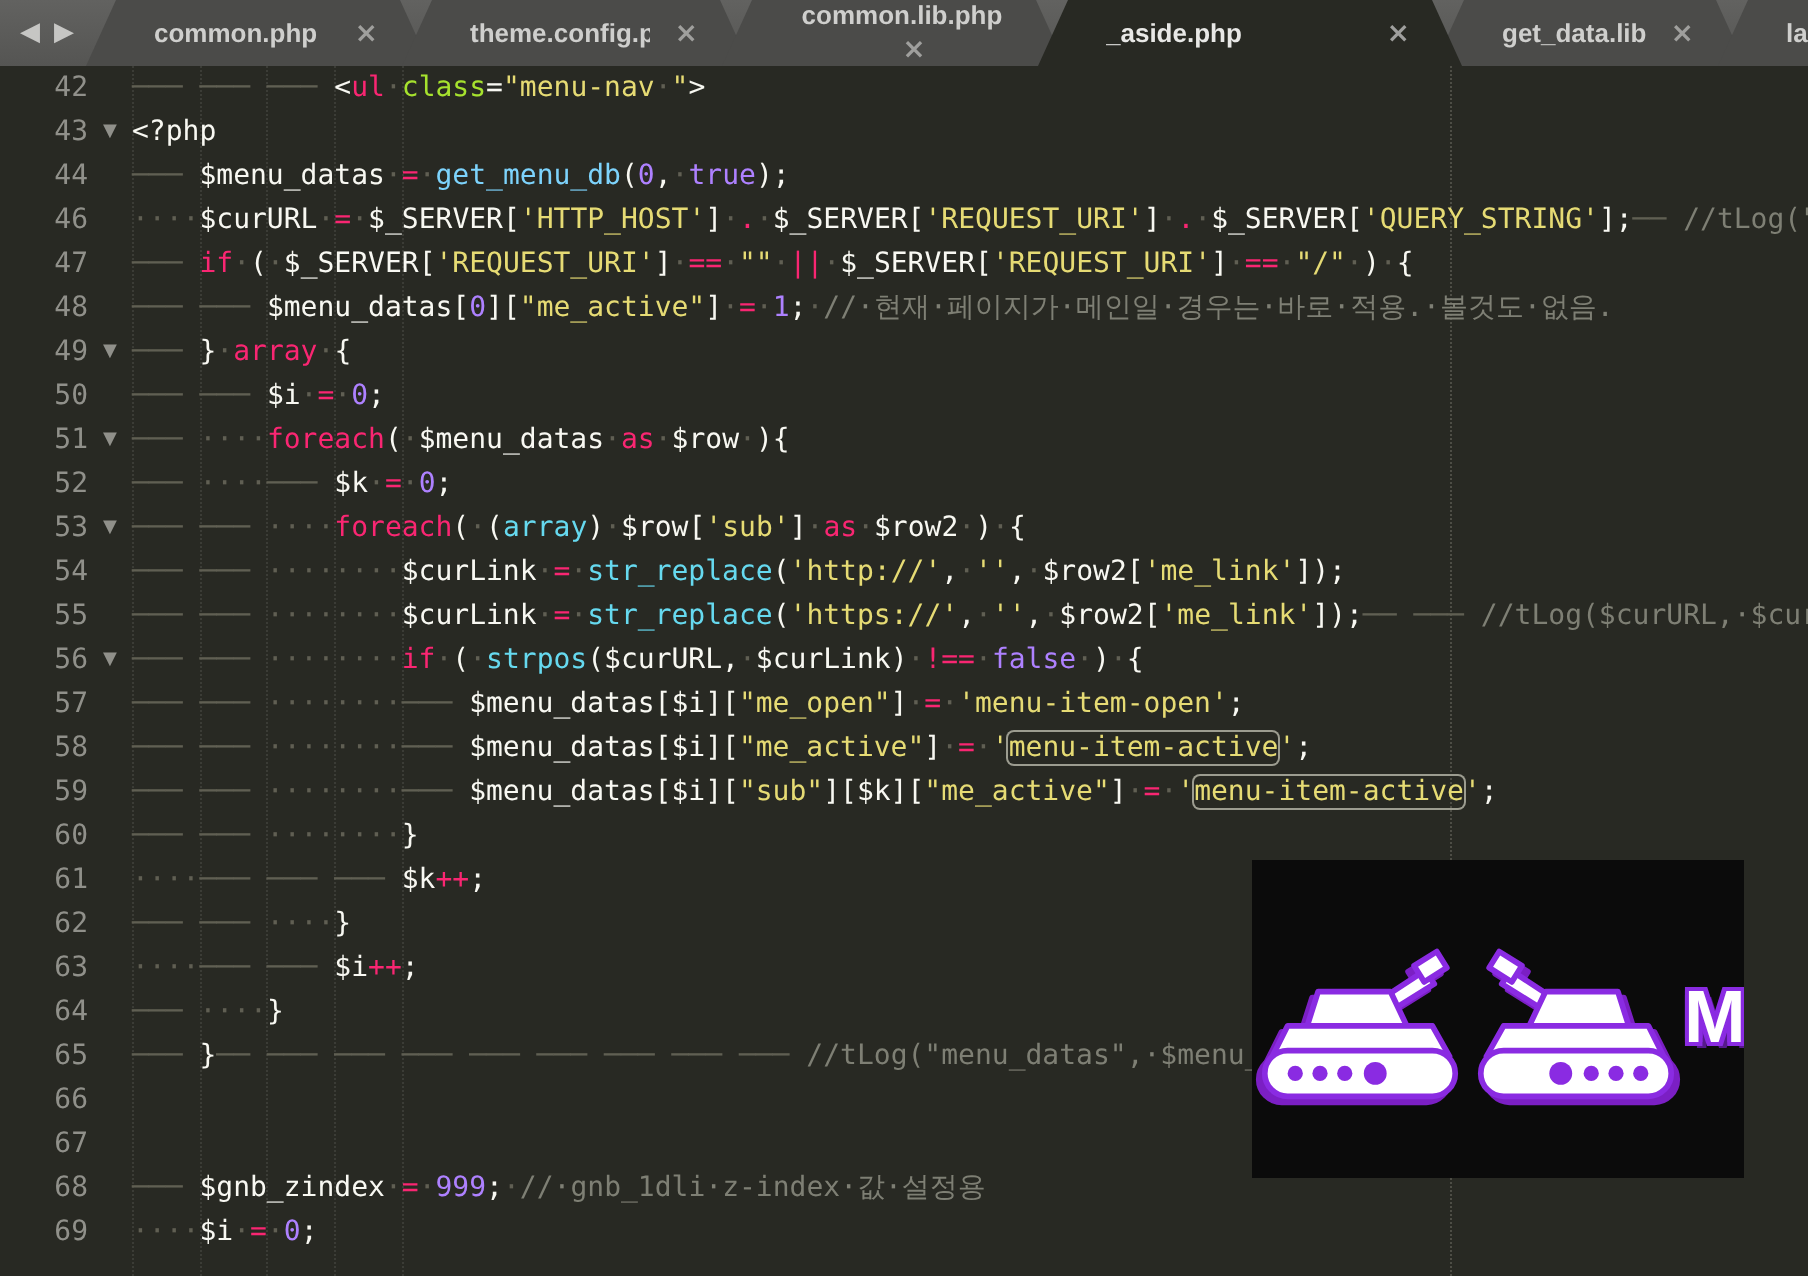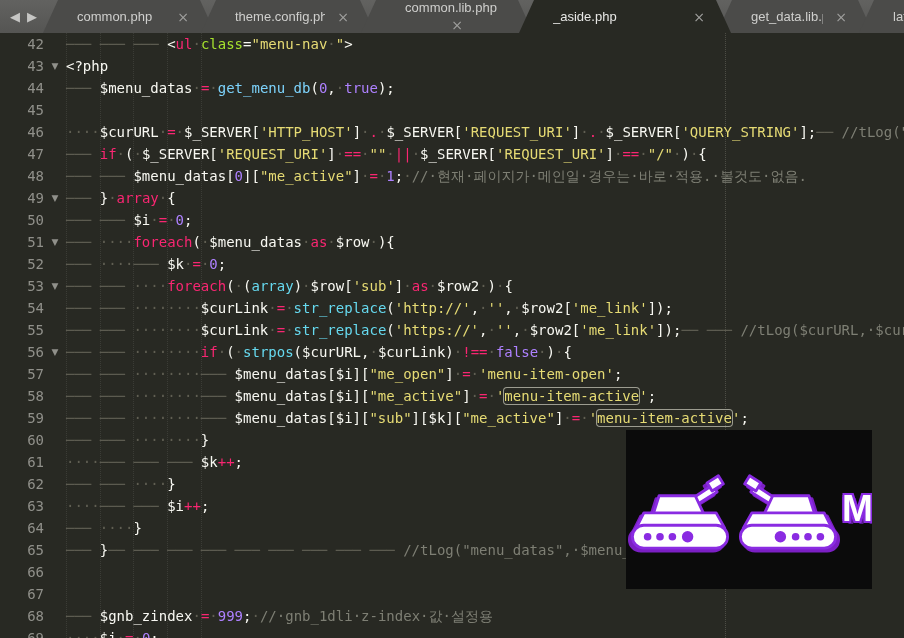--- a/index.html
+++ b/index.html
@@ -4,21 +4,21 @@
 <style>
   html,body{margin:0;padding:0;}
   body{width:904px;height:638px;overflow:hidden;background:#282923;position:relative;
        font-family:"Liberation Sans",sans-serif;-webkit-font-smoothing:antialiased;}
 
   
   .tabbar{position:absolute;top:0;left:0;right:0;height:33px;
           background:linear-gradient(#626260,#555553);display:flex;align-items:stretch;z-index:4;}
   .navs{display:flex;align-items:center;gap:7px;padding:0 6px 0 10px;flex:none;}
   .nav-btn{color:#c6c6c4;font-size:13px;line-height:1;font-family:"DejaVu Sans",sans-serif;cursor:default;}
-  .tab-strip{display:flex;align-items:stretch;flex:1;min-width:0;height:33px;}
+  .tab-strip{display:flex;align-items:stretch;flex:1;min-width:0;height:33px;font-weight:bold;}
   .tab{position:relative;height:33px;box-sizing:border-box;display:flex;align-items:center;
        justify-content:space-between;flex:none;
        clip-path:polygon(15px 0,calc(100% - 15px) 0,100% 100%,0 100%);
        background:#4b4b49;color:#cfcfcd;font-size:13px;margin-right:-14px;
        padding:0 26px 0 34px;white-space:nowrap;}
   .tab:nth-child(1){width:172px;}
   .tab:nth-child(2){width:174px;}
   .tab:nth-child(3){width:172px;flex-direction:column;}
   .tab:nth-child(4){width:212px;}
   .tab:nth-child(5){width:156px;}
@@ -108,21 +108,20 @@
   <div class="guide g1"></div>
   <div class="guide g2"></div>
   <div class="guide g3"></div>
   <div class="guide g4"></div>
   <div class="guide g5"></div>
   <div class="ruler"></div>
   <div class="code-area">
       <div class="cl"><span class="ln">42</span><span class="fa"></span><span class="ct"><span class="t-ws">─── ─── ─── </span><span class="t-pl">&lt;</span><span class="t-tag">ul</span><span class="t-ws">·</span><span class="t-attr">class</span><span class="t-pl">=</span><span class="t-str">"menu-nav</span><span class="t-ws">·</span><span class="t-str">"</span><span class="t-pl">&gt;</span></span></div>
       <div class="cl"><span class="ln">43</span><span class="fa">▼</span><span class="ct"><span class="t-pl">&lt;?php</span></span></div>
       <div class="cl"><span class="ln">44</span><span class="fa"></span><span class="ct"><span class="t-ws">─── </span><span class="t-pl">$menu_datas</span><span class="t-ws">·</span><span class="t-kw">=</span><span class="t-ws">·</span><span class="t-fn">get_menu_db</span><span class="t-pl">(</span><span class="t-num">0</span><span class="t-pl">,</span><span class="t-ws">·</span><span class="t-num">true</span><span class="t-pl">);</span></span></div>
-      <div class="cl"><span class="ln">45</span><span class="fa"></span><span class="ct"></span></div>
       <div class="cl"><span class="ln">46</span><span class="fa"></span><span class="ct"><span class="t-ws">····</span><span class="t-pl">$curURL</span><span class="t-ws">·</span><span class="t-kw">=</span><span class="t-ws">·</span><span class="t-pl">$_SERVER[</span><span class="t-str">'HTTP_HOST'</span><span class="t-pl">]</span><span class="t-ws">·</span><span class="t-kw">.</span><span class="t-ws">·</span><span class="t-pl">$_SERVER[</span><span class="t-str">'REQUEST_URI'</span><span class="t-pl">]</span><span class="t-ws">·</span><span class="t-kw">.</span><span class="t-ws">·</span><span class="t-pl">$_SERVER[</span><span class="t-str">'QUERY_STRING'</span><span class="t-pl">];</span><span class="t-ws">── </span><span class="t-cm">//tLog("_S</span></span></div>
       <div class="cl"><span class="ln">47</span><span class="fa"></span><span class="ct"><span class="t-ws">─── </span><span class="t-kw">if</span><span class="t-ws">·</span><span class="t-pl">(</span><span class="t-ws">·</span><span class="t-pl">$_SERVER[</span><span class="t-str">'REQUEST_URI'</span><span class="t-pl">]</span><span class="t-ws">·</span><span class="t-kw">==</span><span class="t-ws">·</span><span class="t-str">""</span><span class="t-ws">·</span><span class="t-kw">||</span><span class="t-ws">·</span><span class="t-pl">$_SERVER[</span><span class="t-str">'REQUEST_URI'</span><span class="t-pl">]</span><span class="t-ws">·</span><span class="t-kw">==</span><span class="t-ws">·</span><span class="t-str">"/"</span><span class="t-ws">·</span><span class="t-pl">)</span><span class="t-ws">·</span><span class="t-pl">{</span></span></div>
       <div class="cl"><span class="ln">48</span><span class="fa"></span><span class="ct"><span class="t-ws">─── ─── </span><span class="t-pl">$menu_datas[</span><span class="t-num">0</span><span class="t-pl">][</span><span class="t-str">"me_active"</span><span class="t-pl">]</span><span class="t-ws">·</span><span class="t-kw">=</span><span class="t-ws">·</span><span class="t-num">1</span><span class="t-pl">;</span><span class="t-ws">·</span><span class="t-cm">//·현재·페이지가·메인일·경우는·바로·적용.·볼것도·없음.</span></span></div>
       <div class="cl"><span class="ln">49</span><span class="fa">▼</span><span class="ct"><span class="t-ws">─── </span><span class="t-pl">}</span><span class="t-ws">·</span><span class="t-kw">array</span><span class="t-ws">·</span><span class="t-pl">{</span></span></div>
       <div class="cl"><span class="ln">50</span><span class="fa"></span><span class="ct"><span class="t-ws">─── ─── </span><span class="t-pl">$i</span><span class="t-ws">·</span><span class="t-kw">=</span><span class="t-ws">·</span><span class="t-num">0</span><span class="t-pl">;</span></span></div>
       <div class="cl"><span class="ln">51</span><span class="fa">▼</span><span class="ct"><span class="t-ws">─── ····</span><span class="t-kw">foreach</span><span class="t-pl">(</span><span class="t-ws">·</span><span class="t-pl">$menu_datas</span><span class="t-ws">·</span><span class="t-kw">as</span><span class="t-ws">·</span><span class="t-pl">$row</span><span class="t-ws">·</span><span class="t-pl">){</span></span></div>
       <div class="cl"><span class="ln">52</span><span class="fa"></span><span class="ct"><span class="t-ws">─── ····─── </span><span class="t-pl">$k</span><span class="t-ws">·</span><span class="t-kw">=</span><span class="t-ws">·</span><span class="t-num">0</span><span class="t-pl">;</span></span></div>
       <div class="cl"><span class="ln">53</span><span class="fa">▼</span><span class="ct"><span class="t-ws">─── ─── ····</span><span class="t-kw">foreach</span><span class="t-pl">(</span><span class="t-ws">·</span><span class="t-pl">(</span><span class="t-ty">array</span><span class="t-pl">)</span><span class="t-ws">·</span><span class="t-pl">$row[</span><span class="t-str">'sub'</span><span class="t-pl">]</span><span class="t-ws">·</span><span class="t-kw">as</span><span class="t-ws">·</span><span class="t-pl">$row2</span><span class="t-ws">·</span><span class="t-pl">)</span><span class="t-ws">·</span><span class="t-pl">{</span></span></div>
       <div class="cl"><span class="ln">54</span><span class="fa"></span><span class="ct"><span class="t-ws">─── ─── ········</span><span class="t-pl">$curLink</span><span class="t-ws">·</span><span class="t-kw">=</span><span class="t-ws">·</span><span class="t-bi">str_replace</span><span class="t-pl">(</span><span class="t-str">'http://'</span><span class="t-pl">,</span><span class="t-ws">·</span><span class="t-str">''</span><span class="t-pl">,</span><span class="t-ws">·</span><span class="t-pl">$row2[</span><span class="t-str">'me_link'</span><span class="t-pl">]);</span></span></div>
       <div class="cl"><span class="ln">55</span><span class="fa"></span><span class="ct"><span class="t-ws">─── ─── ········</span><span class="t-pl">$curLink</span><span class="t-ws">·</span><span class="t-kw">=</span><span class="t-ws">·</span><span class="t-bi">str_replace</span><span class="t-pl">(</span><span class="t-str">'https://'</span><span class="t-pl">,</span><span class="t-ws">·</span><span class="t-str">''</span><span class="t-pl">,</span><span class="t-ws">·</span><span class="t-pl">$row2[</span><span class="t-str">'me_link'</span><span class="t-pl">]);</span><span class="t-ws">── ─── </span><span class="t-cm">//tLog($curURL,·$curLi</span></span></div>

